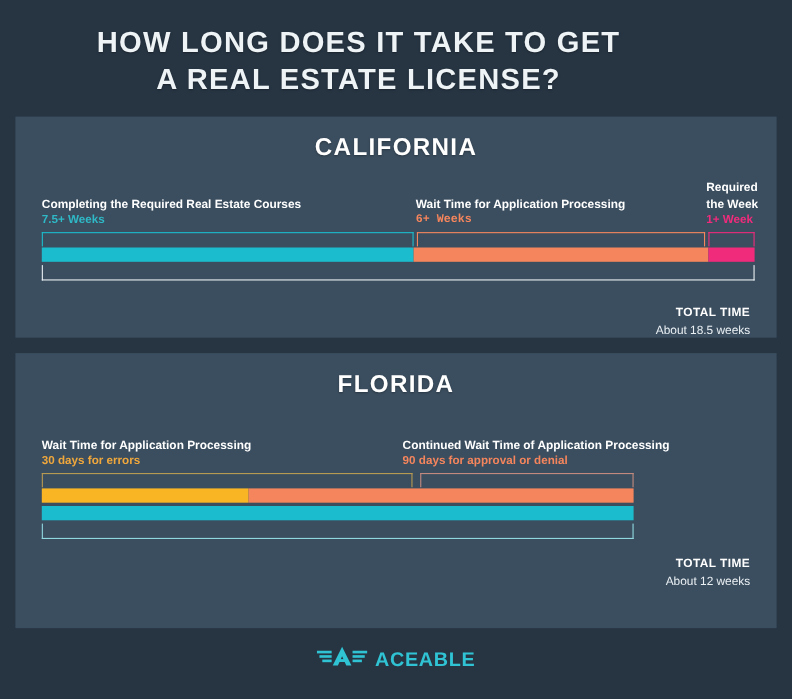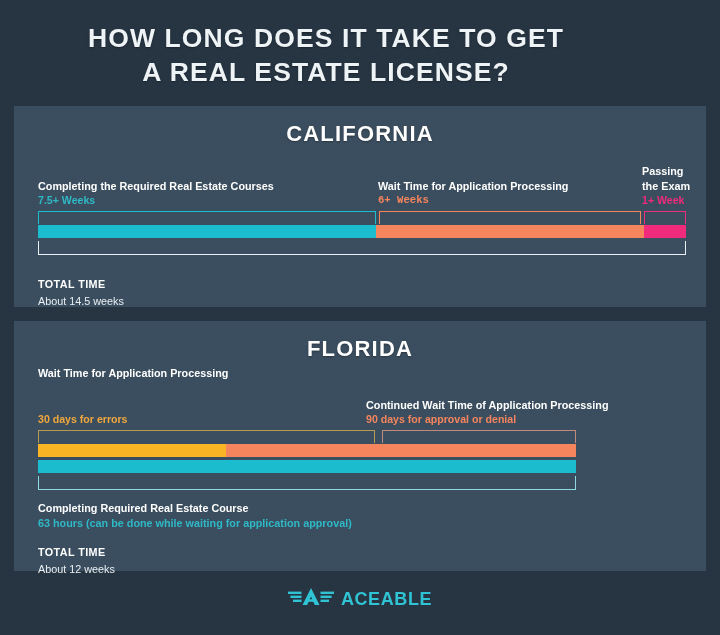--- a/index.html
+++ b/index.html
@@ -124,20 +124,21 @@
   }
   .note .note-sub {
     font-size: 10.8px;
     color: #e9eff3;
     line-height: 1.45;
   }
   .note .note-sub.cyan { color: #2fb8c6; font-weight: bold; }
 
   .total {
     margin-top: 13px;
+    text-align: right;
   }
   .total .total-label {
     font-size: 10.8px;
     font-weight: bold;
     letter-spacing: .4px;
     color: #ffffff;
     line-height: 1.45;
   }
   .total .total-value {
     font-size: 10.8px;
@@ -187,57 +188,57 @@
           <div class="seg-name">Completing the Required Real Estate Courses</div>
           <div class="seg-value" style="color:#2fb8c6;">7.5+ Weeks</div>
         </div>
 
         <div class="seg-label" style="left:340px;">
           <div class="seg-name">Wait Time for Application Processing</div>
           <div class="seg-value" style="color:#f5855c;font-family:Liberation Mono, monospace;">6+ Weeks</div>
         </div>
 
         <div class="seg-label" style="left:604px; width:72px;">
-          <div class="seg-name wrap">Passing</div>
-          <div class="seg-name wrap">the Exam</div>
+          <div class="seg-name wrap">Required</div>
+          <div class="seg-name wrap">the Week</div>
           <div class="seg-value" style="color:#f02b7c;">1+ Week</div>
         </div>
       </div>
 
       <div class="bar-area" id="ca-bars">
 
         <div class="bracket" style="left:0px;   width:338px; top:0px; border-color:#1bbccd;"></div>
         <div class="bracket" style="left:341px; width:262px; top:0px; border-color:#f5855c;"></div>
         <div class="bracket" style="left:606px; width:42px;  top:0px; border-color:#f02b7c;"></div>
 
         <div class="solid-bar" style="left:0px;   width:338px; top:14px; background:#1bbccd;"></div>
         <div class="solid-bar" style="left:338px; width:268px; top:14px; background:#f5855c;"></div>
         <div class="solid-bar" style="left:606px; width:42px;  top:14px; background:#f02b7c;"></div>
 
         <div class="bracket down" style="left:0px; width:648px; top:30px; height:14px; border-color:#e9eff3;"></div>
       </div>
 
       <div class="total">
         <div class="total-label">TOTAL TIME</div>
-        <div class="total-value">About 14.5 weeks</div>
+        <div class="total-value">About 18.5 weeks</div>
       </div>
 
     </div>
   </div>
 
   <div class="panel" id="panel-florida">
     <div class="panel-title">FLORIDA</div>
 
     <div class="panel-inner">
 
       <div class="labels fl">
 
         <div class="seg-label" style="left:0px;">
           <div class="seg-name">Wait Time for Application Processing</div>
-          <div class="seg-value" style="color:#f0a83c;margin-top:32px;">30 days for errors</div>
+          <div class="seg-value" style="color:#f0a83c;">30 days for errors</div>
         </div>
 
         <div class="seg-label" style="left:328px;">
           <div class="seg-name">Continued Wait Time of Application Processing</div>
           <div class="seg-value" style="color:#f5855c;">90 days for approval or denial</div>
         </div>
       </div>
 
       <div class="bar-area" id="fl-bars">
 
@@ -245,24 +246,20 @@
         <div class="bracket" style="left:344px; width:194px; top:0px; border-color:#c2897e;"></div>
 
         <div class="solid-bar" style="left:0px;   width:188px; top:14px; background:#f9b523;"></div>
         <div class="solid-bar" style="left:188px; width:350px; top:14px; background:#f5855c;"></div>
 
         <div class="solid-bar" style="left:0px; width:538px; top:30px; background:#1bbccd;"></div>
 
         <div class="bracket down" style="left:0px; width:538px; top:46px; height:14px; border-color:#8fd8e0;"></div>
       </div>
 
-      <div class="note">
-        <div class="note-title">Completing Required Real Estate Course</div>
-        <div class="note-sub cyan">63 hours (can be done while waiting for application approval)</div>
-      </div>
 
       <div class="total">
         <div class="total-label">TOTAL TIME</div>
         <div class="total-value">About 12 weeks</div>
       </div>
 
     </div>
   </div>
 
   <div class="footer">

